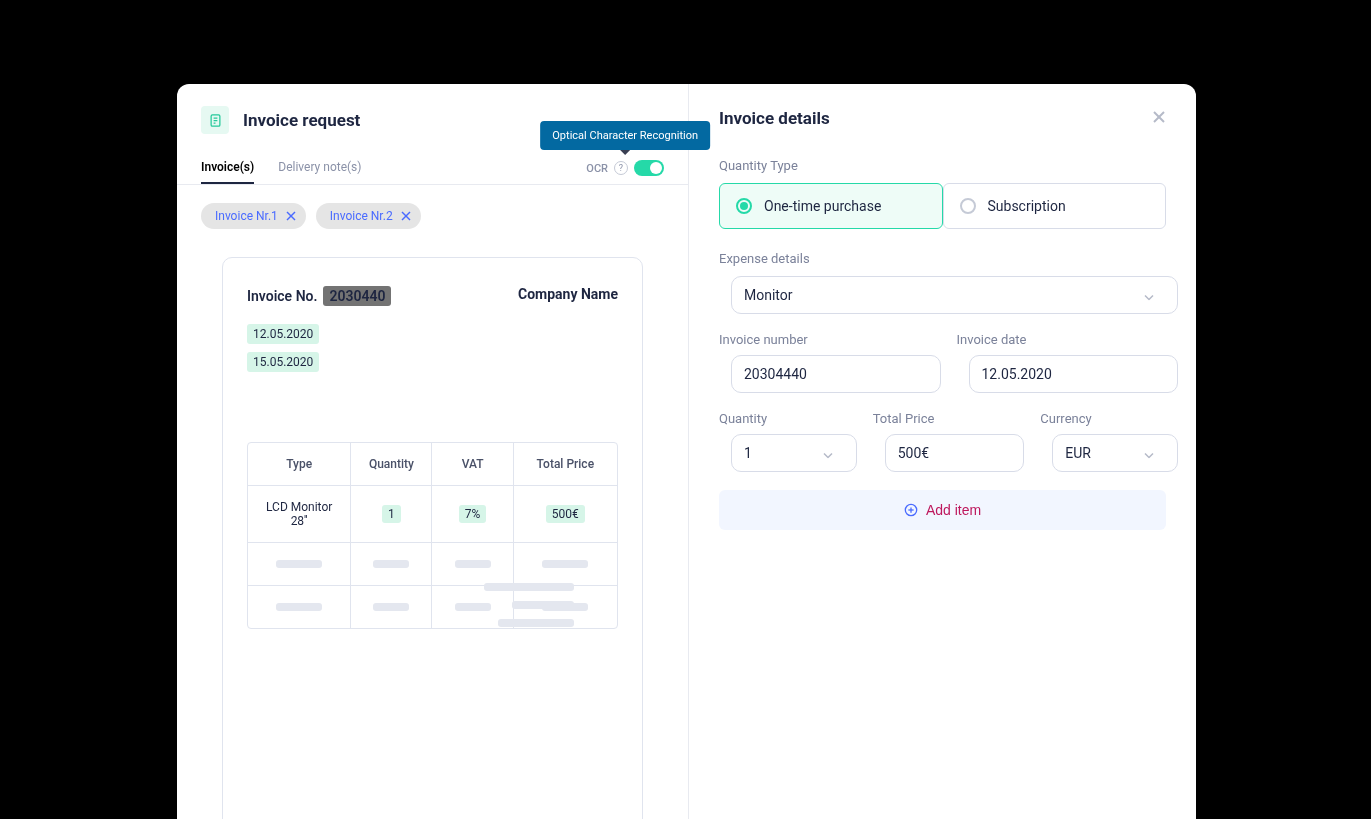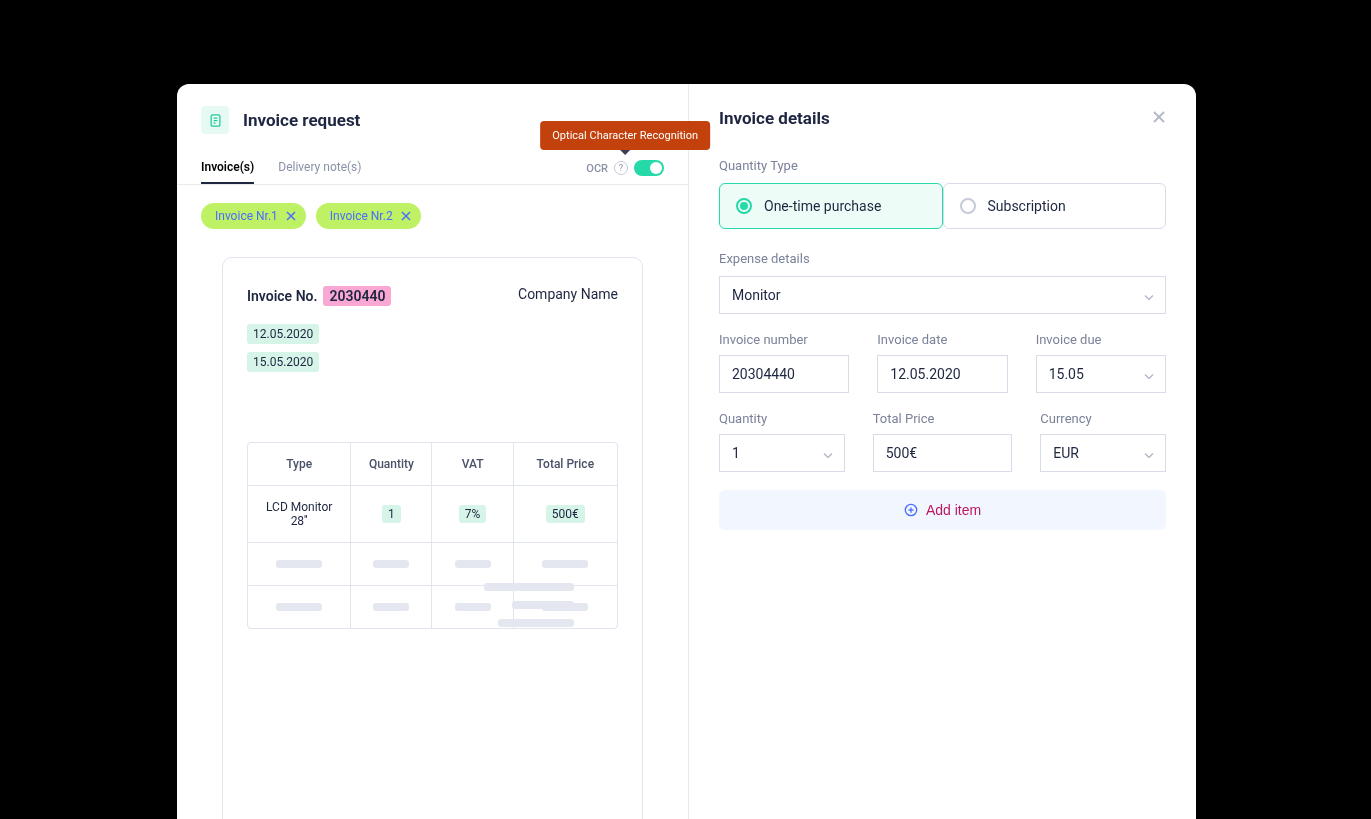--- a/index.html
+++ b/index.html
@@ -112,21 +112,21 @@
     width: 12px;
     height: 12px;
     background: #fff;
     border-radius: 50%;
   }
   .tooltip {
     position: absolute;
     bottom: calc(100% + 10px);
     left: 50%;
     transform: translateX(-50%);
-    background: #c2410c;
+    background: #0369a1;
     color: #fff;
     font-size: 11px;
     padding: 8px 12px;
     border-radius: 4px;
     white-space: nowrap;
   }
   .tooltip::after {
     content: "";
     position: absolute;
     top: 100%;
@@ -136,21 +136,21 @@
     border-top-color: #3a3f52;
   }
   .chips-row {
     display: flex;
     gap: 10px;
     padding: 18px 24px;
   }
   .chip {
     display: flex;
     align-items: center;
-    background: #bef264;
+    background: #e5e5e5;
     color: #4a6bff;
     font-size: 12px;
     padding: 6px 10px 6px 14px;
     border-radius: 14px;
     gap: 8px;
     cursor: pointer;
   }
   .chip-close { display: flex; }
   .chip-close svg { width: 10px; height: 10px; }
   .invoice-preview {
@@ -160,22 +160,22 @@
     padding: 28px 24px;
     flex: 1;
   }
   .inv-head {
     display: flex;
     justify-content: space-between;
     align-items: flex-start;
   }
   .inv-no-group { display: flex; align-items: center; gap: 6px; }
   .inv-no-label { font-size: 14px; font-weight: 600; color: #1e2641; }
-  .hl { background: #f9a8d4; padding: 2px 6px; border-radius: 3px; font-size: 14px; font-weight: 600; color: #1e2641; }
-  .company-name { font-size: 14px; color: #1e2641; font-weight: 400; }
+  .hl { background: #737373; padding: 2px 6px; border-radius: 3px; font-size: 14px; font-weight: 600; color: #1e2641; }
+  .company-name { font-size: 14px; color: #1e2641; font-weight: 700; }
   .dates { margin-top: 18px; display: flex; flex-direction: column; gap: 8px; align-items: flex-start; }
   .date-pill { background: #d6f5e8; padding: 3px 6px; border-radius: 3px; font-size: 12px; color: #1e2641; }
   .skel-lines { position: absolute; right: 68px; top: 325px; display: flex; flex-direction: column; gap: 10px; align-items: flex-end; }
   .skel { background: #e4e7ef; border-radius: 3px; height: 8px; }
   .inv-table {
     margin-top: 70px;
     width: 100%;
     border: 1px solid #e0e4ee;
     border-radius: 4px;
     border-collapse: separate;
@@ -235,26 +235,27 @@
   .radio-card.selected .radio-dot::after {
     content: "";
     width: 8px;
     height: 8px;
     background: #25d9a8;
     border-radius: 50%;
   }
   .input, .select {
     width: 100%;
     border: 1px solid #d8dce8;
-    border-radius: 0;
+    border-radius: 10px;
     padding: 10px 12px;
     font-size: 14px;
     color: #1e2641;
     font-family: inherit;
     background: #fff;
+    margin-left: 12px;
   }
   .select-wrap { position: relative; }
   .select-wrap .chev {
     position: absolute;
     right: 12px;
     top: 50%;
     transform: translateY(-50%);
     color: #b5bac8;
     pointer-events: none;
   }
@@ -408,29 +409,20 @@
 
     <div class="row">
       <div class="col">
         <label class="form-label">Invoice number</label>
         <input class="input" value="20304440" style="">
       </div>
       <div class="col">
         <label class="form-label">Invoice date</label>
         <input class="input" value="12.05.2020" style="">
       </div>
-      <div class="col">
-        <label class="form-label">Invoice due</label>
-        <div class="select-wrap">
-          <input class="input" readonly="" value="15.05" style="">
-          <span class="chev"><svg width="10" height="6" viewBox="0 0 10 6" fill="none" stroke="currentColor" stroke-width="1.5">
-                <path d="M1 1l4 4 4-4"></path>
-              </svg></span>
-        </div>
-      </div>
     </div>
 
     <div class="row">
       <div class="col" style="flex:0.9;">
         <label class="form-label">Quantity</label>
         <div class="select-wrap">
           <input class="input" readonly="" value="1" style="">
           <span class="chev"><svg width="10" height="6" viewBox="0 0 10 6" fill="none" stroke="currentColor" stroke-width="1.5">
                 <path d="M1 1l4 4 4-4"></path>
               </svg></span>

